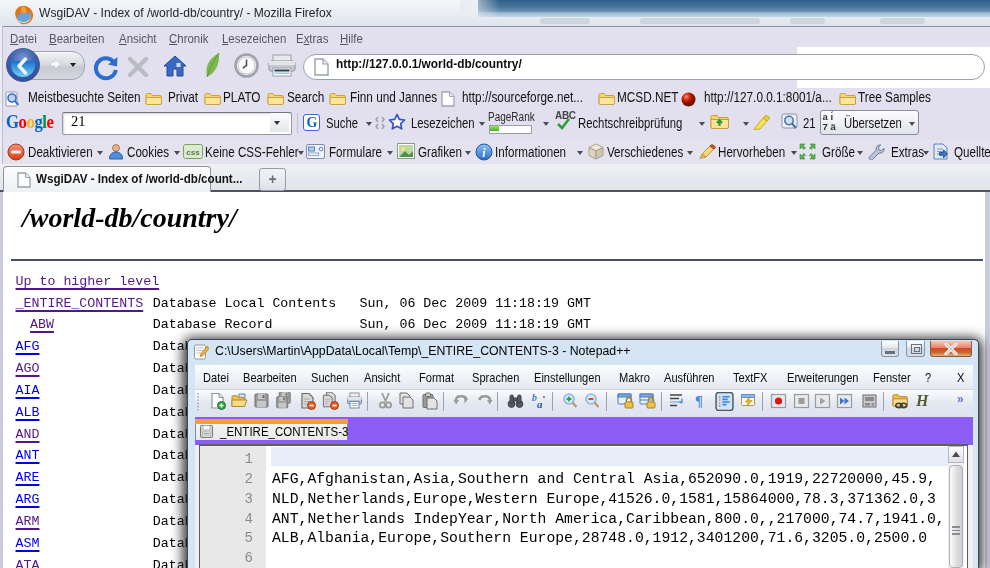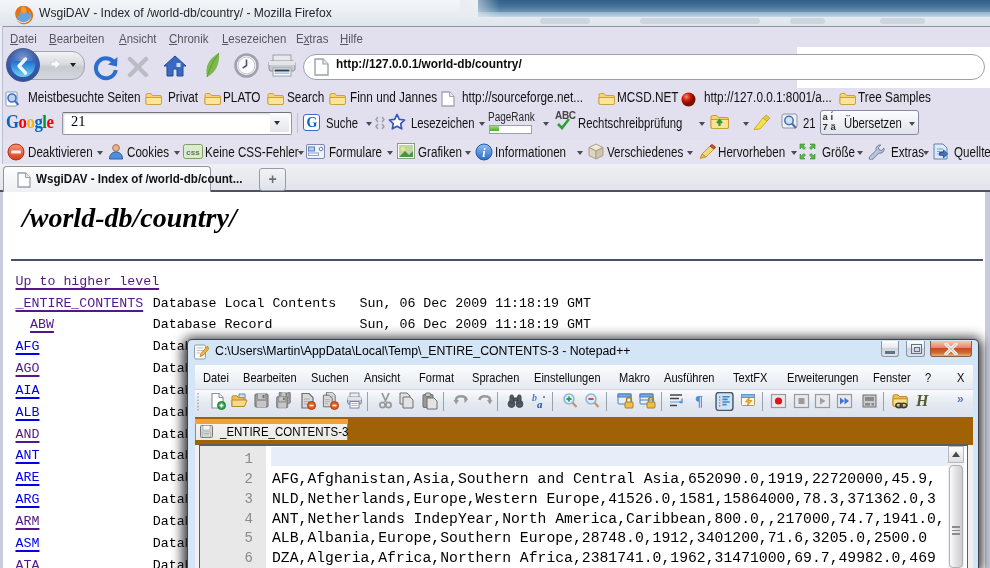--- a/index.html
+++ b/index.html
@@ -58,21 +58,21 @@
 #np div,#np span{position:absolute;}
 #nptitle{left:27px;top:4px;font-size:12.3px;color:#000;}
 #npclient{left:7px;top:25px;width:778px;height:203px;background:#f0f0f0;}
 #npmenu{left:0;top:0;width:778px;height:25px;background:linear-gradient(#fcfdfe,#e4e9f1);
   border-bottom:1px solid #d0d4dc;box-sizing:border-box;}
 .npmi{top:6px;font-size:12.6px;color:#0a0a0a;transform:scaleX(.88);transform-origin:0 0;white-space:nowrap;}
 #nptool{left:0;top:25px;width:778px;height:27px;
   background:linear-gradient(#fafbfd 0%,#e3e8f1 50%,#dde3ee 100%);}
 .sep{top:2px;width:1px;height:19px;background:#9aa0ac;}
 .ticon{top:2px;}
-#nptabs{left:0;top:52px;width:778px;height:28px;background:#a16207;}
+#nptabs{left:0;top:52px;width:778px;height:28px;background:#8b5cf6;}
 #nptab1{left:0;top:2px;width:153px;height:21px;background:linear-gradient(#f6f6f5,#e9e9e7);
   border:1px solid #8a8a8a;border-bottom:none;box-sizing:border-box;}
 #nptab1 .orange{left:-1px;top:-1px;width:153px;height:5px;background:#f2a233;}
 #nptab1 .txt{left:24px;top:5px;font-size:12.5px;color:#000;white-space:nowrap;transform:scaleX(.92);transform-origin:0 0;}
 #npedit{left:4px;top:79px;width:769px;height:124px;background:#fff;
   border:1px solid #5a5f66;border-top-width:2px;border-bottom:none;box-sizing:border-box;}
 #npgut{left:0;top:0;width:66px;height:122px;background:#e8e8e8;}
 .lnum{font-family:"Liberation Mono",monospace;font-size:14px;color:#8a8a8a;width:46px;text-align:right;}
 .nline{font-family:"Liberation Mono",monospace;font-size:14.75px;color:#000;white-space:pre;left:72px;}
 #curline{left:71px;top:0.5px;width:677px;height:19.5px;background:#e7edf9;}
@@ -654,21 +654,20 @@
         <span class="lnum" style="left:7px;top:5.2px;">1</span>
         <span class="lnum" style="left:7px;top:25px;">2</span>
         <span class="lnum" style="left:7px;top:44.8px;">3</span>
         <span class="lnum" style="left:7px;top:64.6px;">4</span>
         <span class="lnum" style="left:7px;top:84.4px;">5</span>
         <span class="lnum" style="left:7px;top:104.2px;">6</span>
         <span class="nline" style="top:25px;">AFG,Afghanistan,Asia,Southern and Central Asia,652090.0,1919,22720000,45.9,</span>
         <span class="nline" style="top:44.8px;">NLD,Netherlands,Europe,Western Europe,41526.0,1581,15864000,78.3,371362.0,3</span>
         <span class="nline" style="top:64.6px;">ANT,Netherlands IndepYear,North America,Caribbean,800.0,,217000,74.7,1941.0,</span>
         <span class="nline" style="top:84.4px;">ALB,Albania,Europe,Southern Europe,28748.0,1912,3401200,71.6,3205.0,2500.0</span>
-        <span class="nline" style="top:104.2px;">DZA,Algeria,Africa,Northern Africa,2381741.0,1962,31471000,69.7,49982.0,469</span>
         <div id="npsb">
           <div class="ar"></div>
           <svg style="left:3px;top:4px;position:absolute;" width="10" height="9" viewBox="0 0 10 9">
               <path d="M5 1.5 L9 7 H1 Z" fill="#4a4a52"></path>
             </svg>
           <div class="th"></div>
           <div class="grip" style="top:80px;"></div>
           <div class="grip" style="top:83.5px;"></div>
           <div class="grip" style="top:87px;"></div>
         </div>

